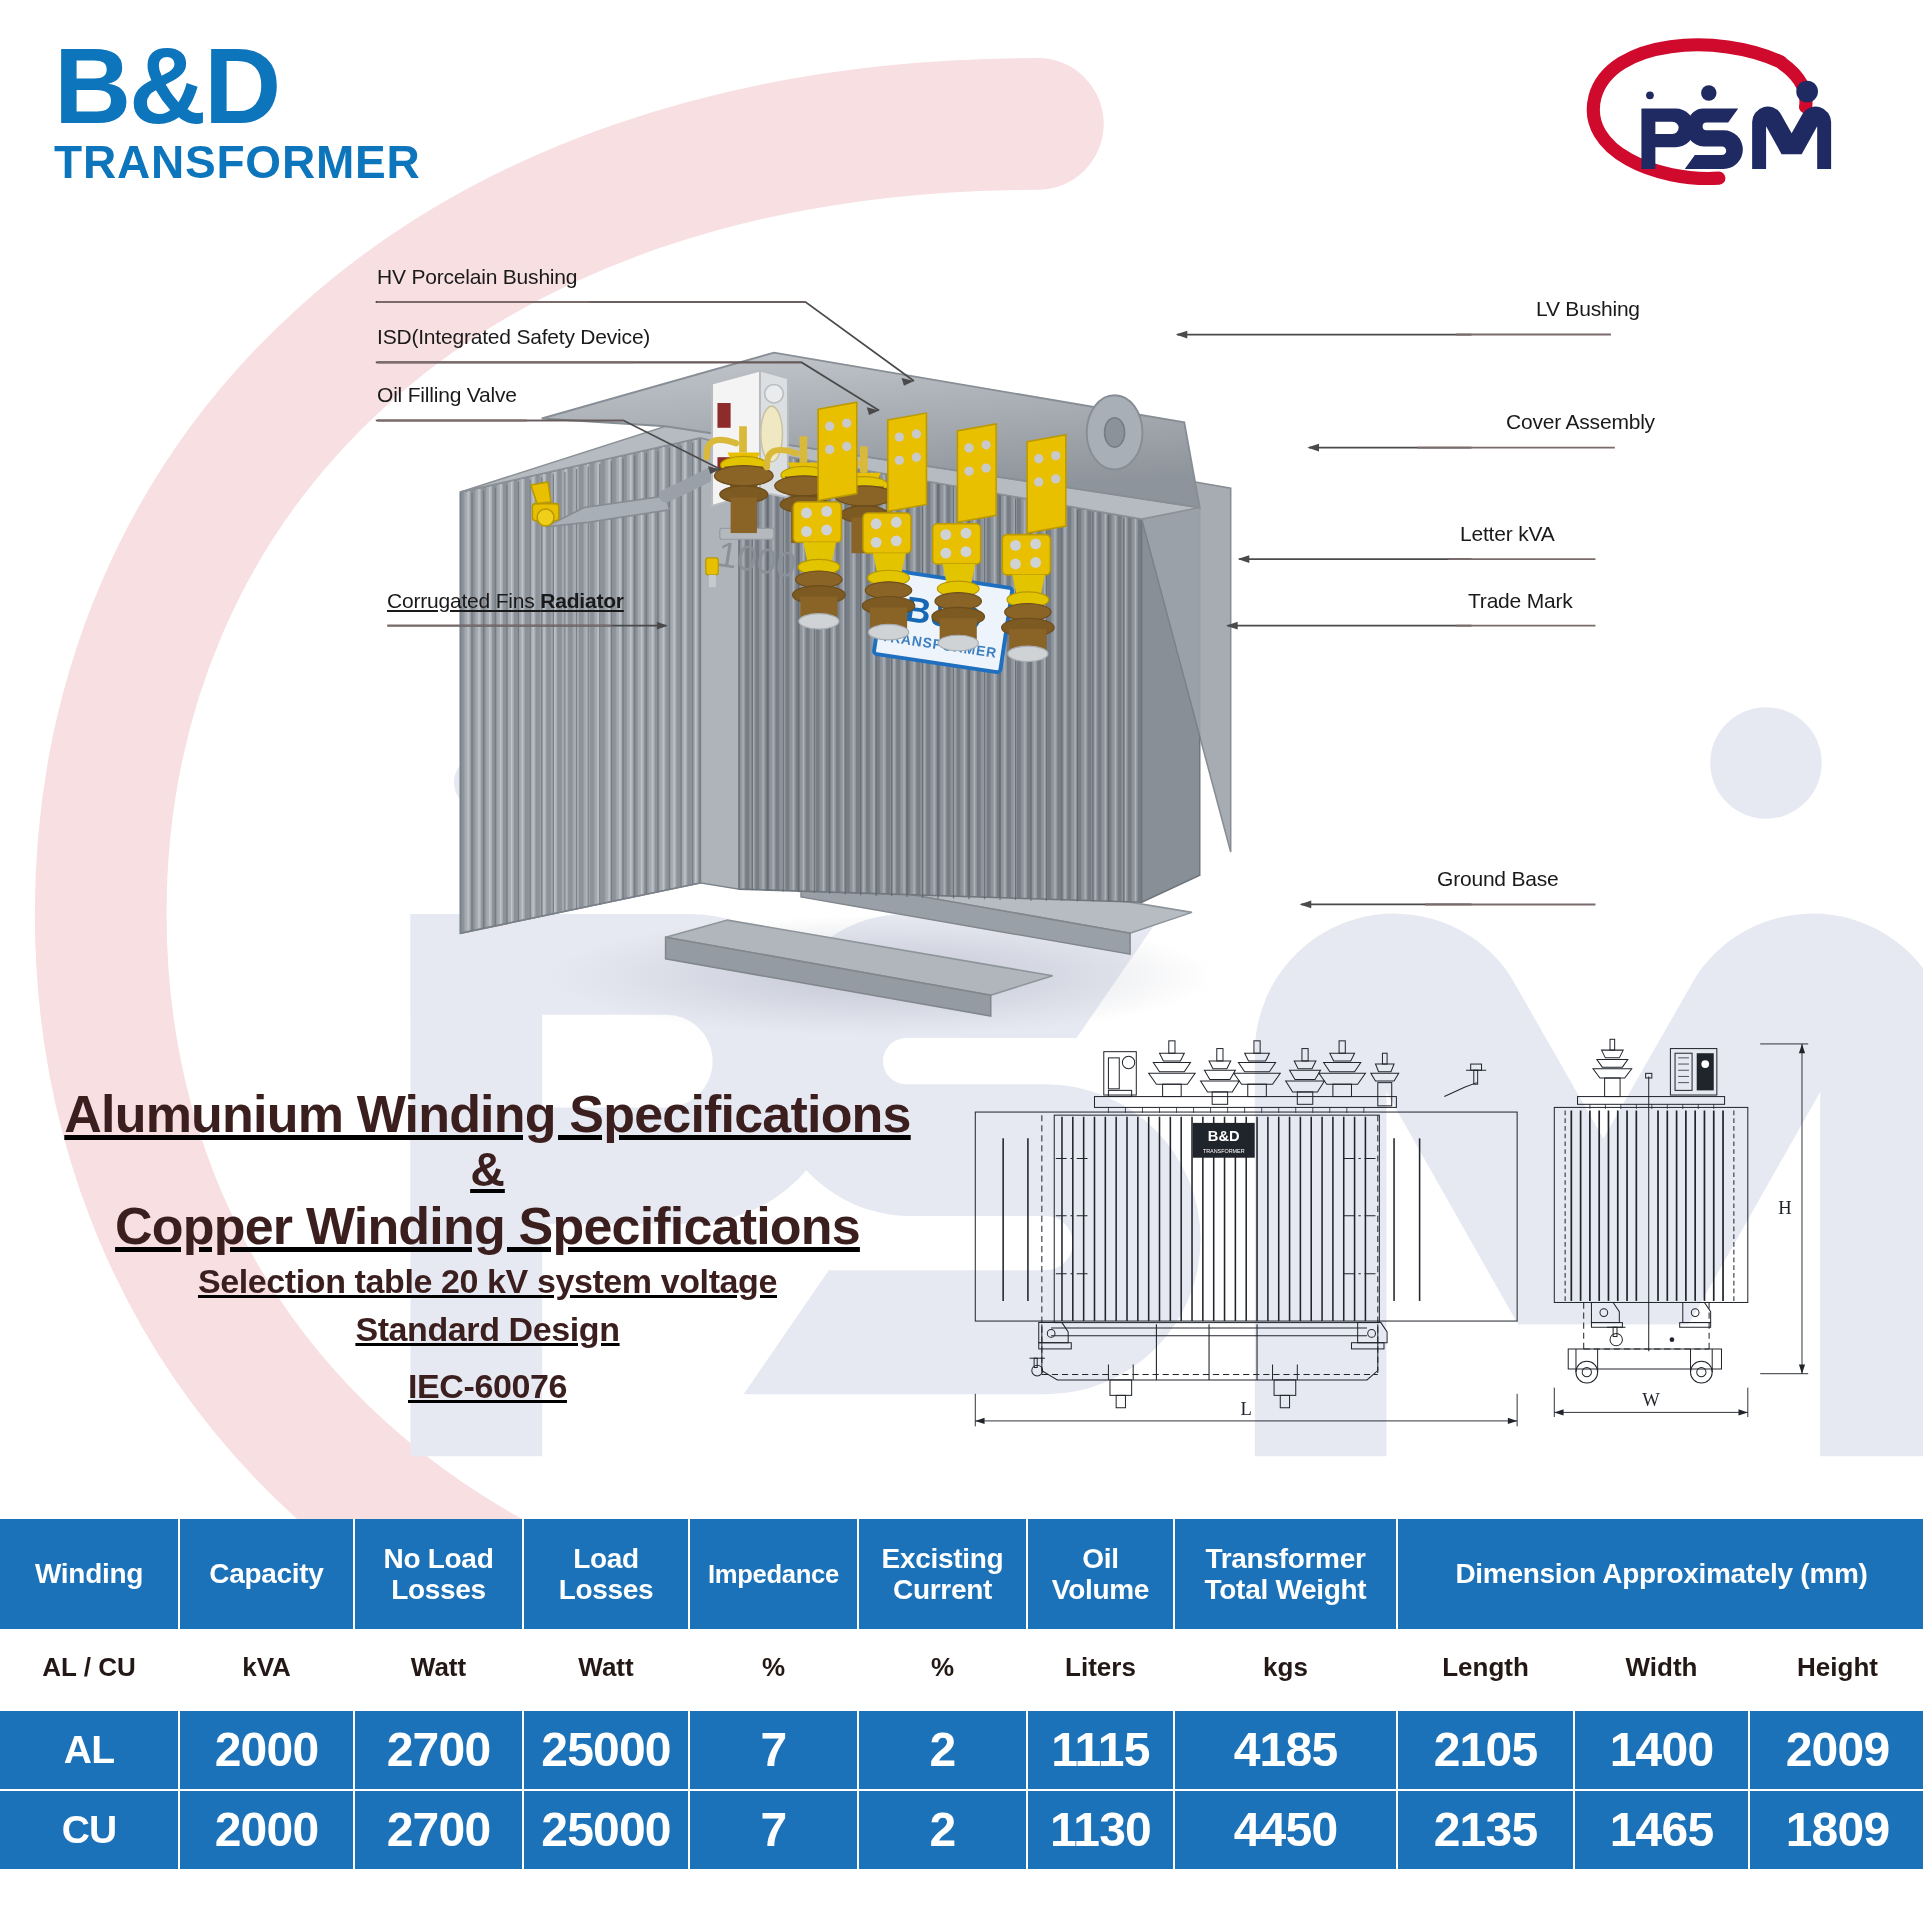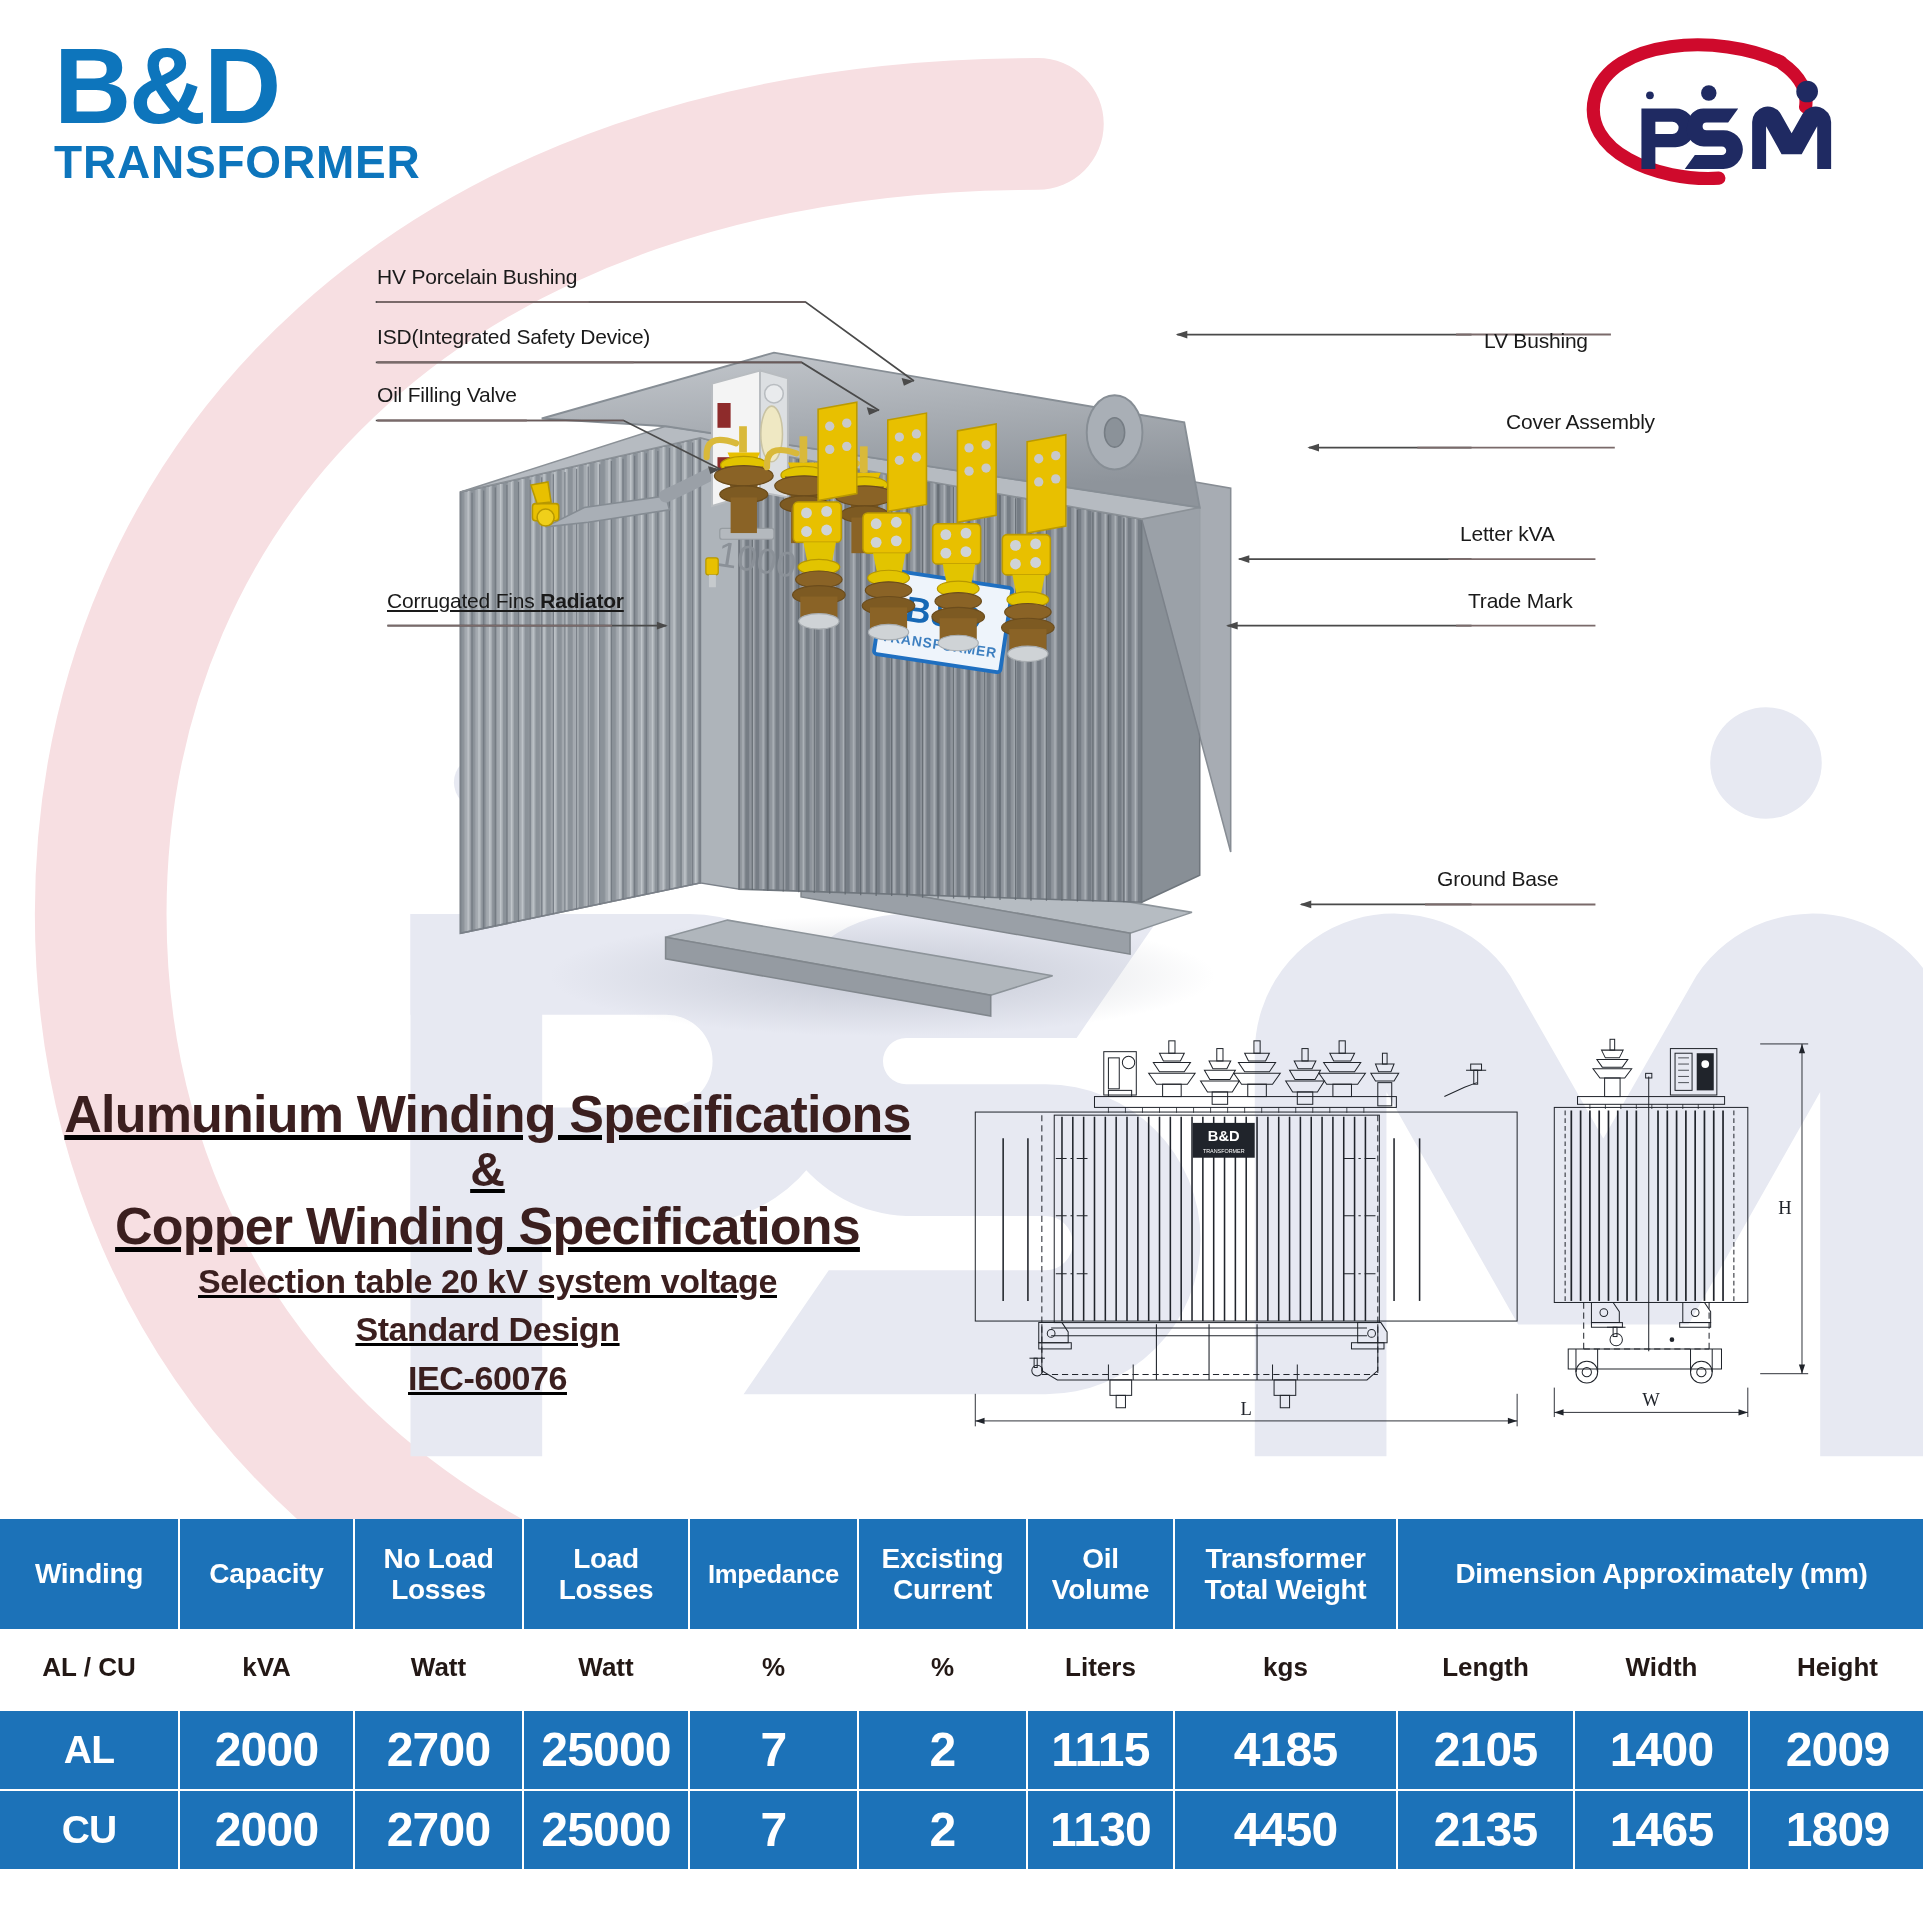--- a/index.html
+++ b/index.html
@@ -480,21 +480,21 @@
 <div class="callout lead-left" style="left:377px; top:325px;text-align:center;">
   <span>ISD(Integrated Safety Device)</span>
 </div>
 <div class="callout lead-left" style="left:377px; top:383px;">
   <span>Oil Filling Valve</span>
 </div>
 <div class="callout lead-left" style="left:387px; top:589px;text-decoration:underline;">
   <span>Corrugated Fins </span><b>Radiator</b>
 </div>
 
-<div class="callout lead-right" style="left:1484px; top:297px;margin-top:32px;">
+<div class="callout lead-right" style="left:1536px; top:297px;">
   <span>LV Bushing</span>
 </div>
 <div class="callout lead-right" style="left:1506px; top:410px;">
   <span>Cover Assembly</span>
 </div>
 <div class="callout lead-right" style="left:1460px; top:522px;">
   <span>Letter kVA</span>
 </div>
 <div class="callout lead-right" style="left:1468px; top:589px;">
   <span>Trade Mark</span>
@@ -502,21 +502,21 @@
 <div class="callout lead-right" style="left:1437px; top:867px;">
   <span>Ground Base</span>
 </div>
 
 <div id="spec-title">
   <div class="spec-h1">Alumunium Winding Specifications</div>
   <div class="spec-amp">&amp;</div>
   <div class="spec-h1">Copper Winding Specifications</div>
   <div class="spec-sub">Selection table 20 kV system voltage</div>
   <div class="spec-sub" style="margin-top:0">Standard Design</div>
-  <div class="spec-sub" style="margin-top:0">IEC-60076</div>
+  <div class="spec-sub" style="margin-top:8px">IEC-60076</div>
 </div>
 
 <svg id="drawings" viewBox="0 0 1230 540">
   <g stroke="#20242b" fill="none" stroke-width="1.3">
 
     <g>
 
       <rect x="168" y="86" width="390" height="14"></rect>
       <g stroke-width="1">
         <line x1="186" y1="100" x2="186" y2="107"></line>

